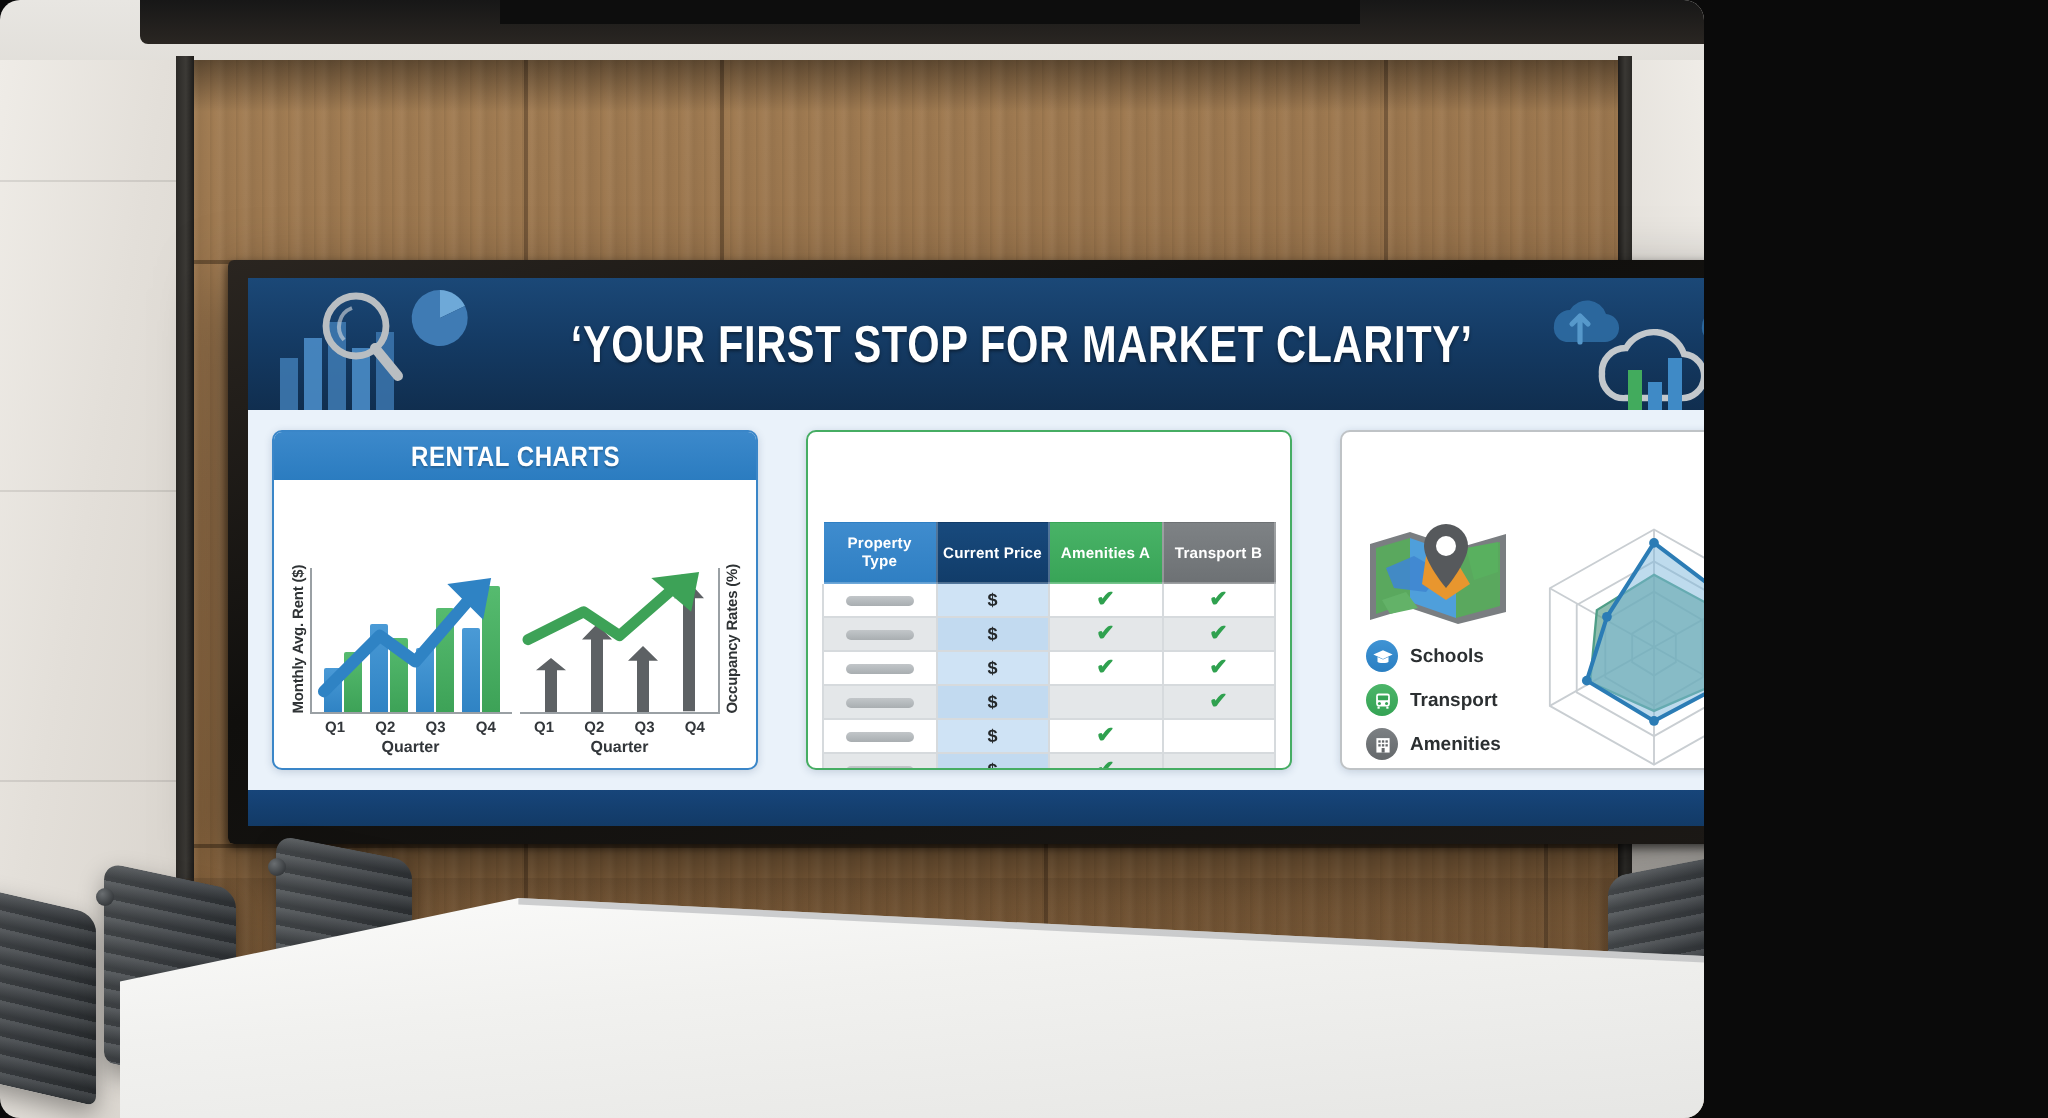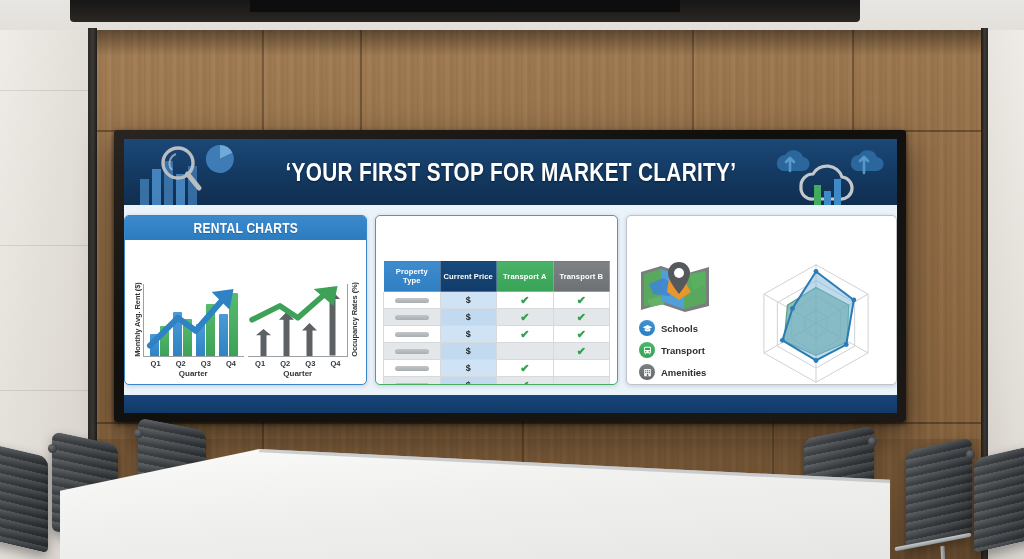--- a/index.html
+++ b/index.html
@@ -4,21 +4,21 @@
 <style>
   * { box-sizing: border-box; margin: 0; padding: 0; }
   html, body {
     width: 1024px; height: 559px;
     overflow: hidden;
     font-family: "Liberation Sans", sans-serif;
     background: #0a0a0a;
   }
 
   
-  .room { position: relative; width: 1024px; height: 559px; overflow: hidden; }
+  .room { position: relative; width: 852px; height: 559px; overflow: hidden; border-radius: 10px; }
 
   .ceiling {
     position: absolute; left: 0; top: 0; width: 1024px; height: 52px;
     background: linear-gradient(180deg,#e8e6e2 0%,#dedbd5 100%);
   }
   .ceiling-recess {
     position: absolute; left: 70px; top: 0; width: 790px; height: 22px;
     background: linear-gradient(180deg,#171717 0%,#2a2622 100%);
     border-bottom-left-radius: 4px; border-bottom-right-radius: 4px;
   }
@@ -103,21 +103,21 @@
     white-space: nowrap;
     text-shadow: 0 1px 2px rgba(0,0,0,.45);
     font-family: "Liberation Sans Narrow","Liberation Sans",sans-serif;
   }
   .deco-left { position: absolute; left: 14px; bottom: 0; width: 130px; height: 64px; }
   .deco-right { position: absolute; right: 10px; bottom: 0; width: 118px; height: 64px; }
 
   
   .slide-body {
     position: absolute; left: 0; top: 66px; right: 0; bottom: 18px;
-    padding: 10px 0; display: flex; gap: 8px;
+    padding: 10px 12px; display: flex; gap: 24px;
   }
   .bottom-strip {
     position: absolute; left: 0; right: 0; bottom: 0; height: 18px;
     background: linear-gradient(180deg,#17457a 0%,#123a66 100%);
   }
 
   .panel {
     background: #ffffff;
     border-radius: 5px;
     display: flex; flex-direction: column;
@@ -424,21 +424,21 @@
           </div>
         </div>
 
         <div class="panel green">
           <div class="panel-body" style="padding:8px 7px;">
             <table class="ptable">
               <thead>
                 <tr>
                   <th class="th-prop">Property Type</th>
                   <th class="th-price">Current Price</th>
-                  <th class="th-a">Transport A</th>
+                  <th class="th-a">Amenities A</th>
                   <th class="th-b">Transport B</th>
                 </tr>
               </thead>
               <tbody>
                 <tr class="odd">
                   <td><span class="pill"></span></td>
                   <td class="price">$</td>
                   <td><span class="chk">✔</span></td>
                   <td><span class="chk">✔</span></td>
                 </tr>

